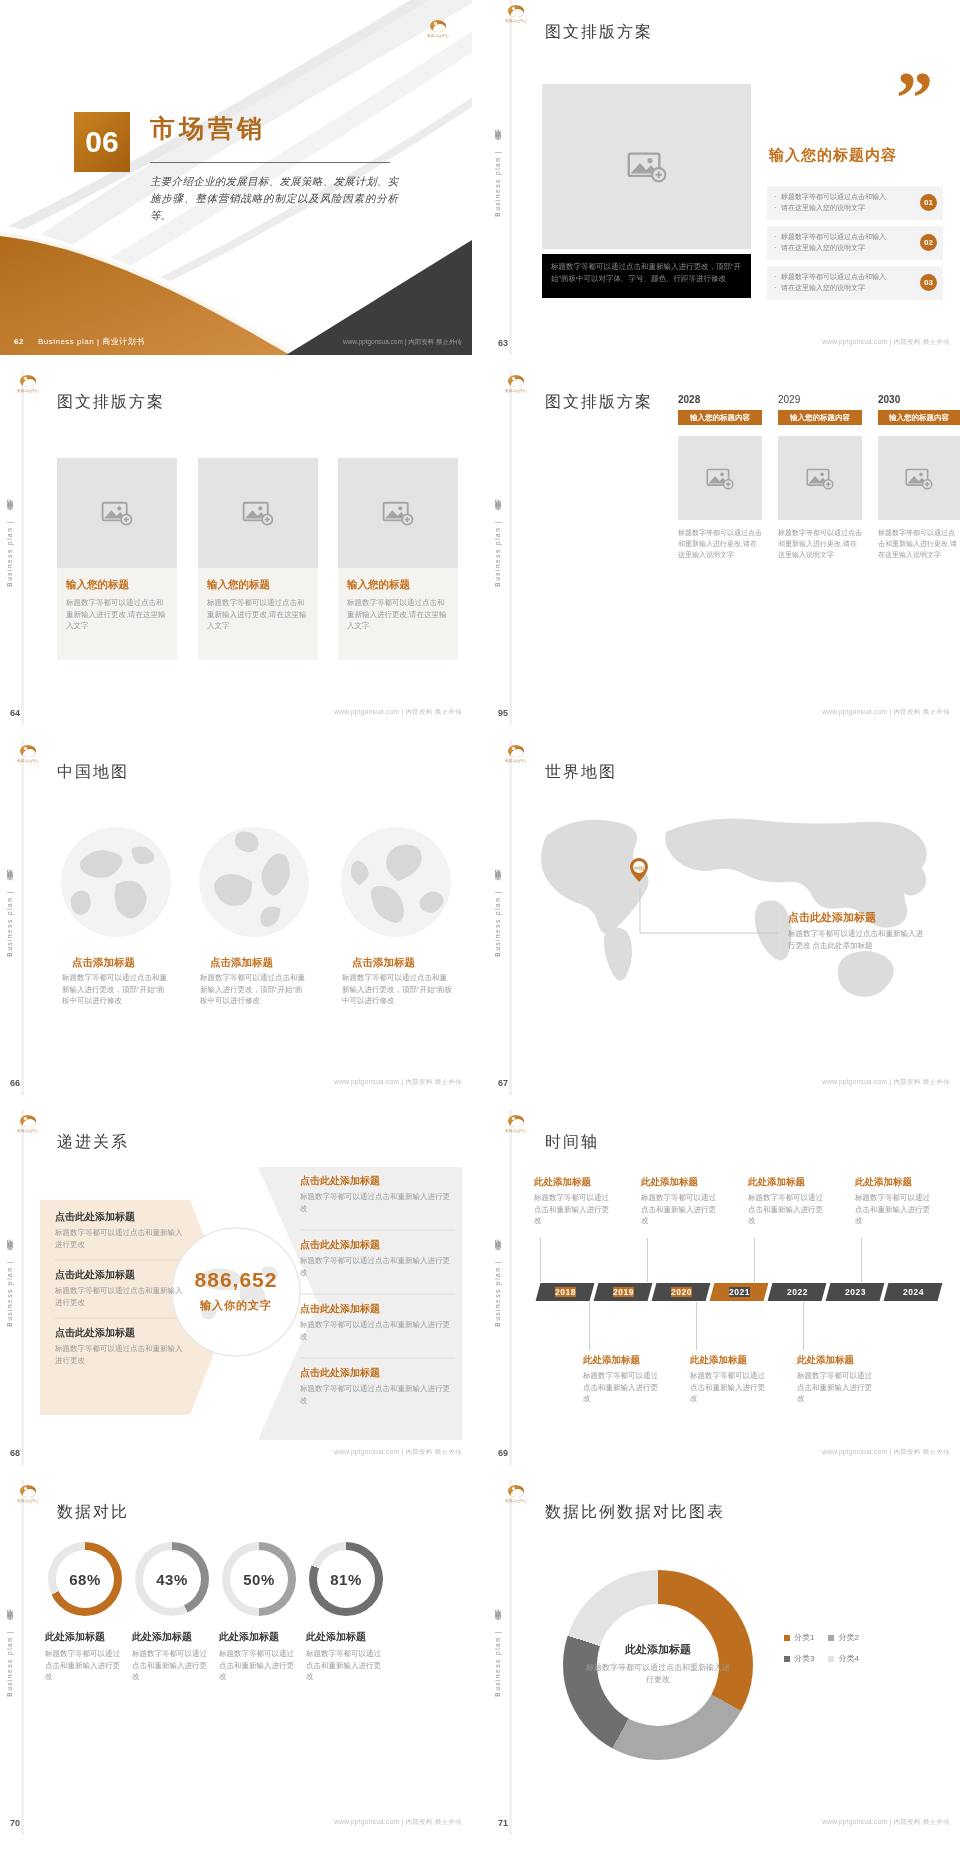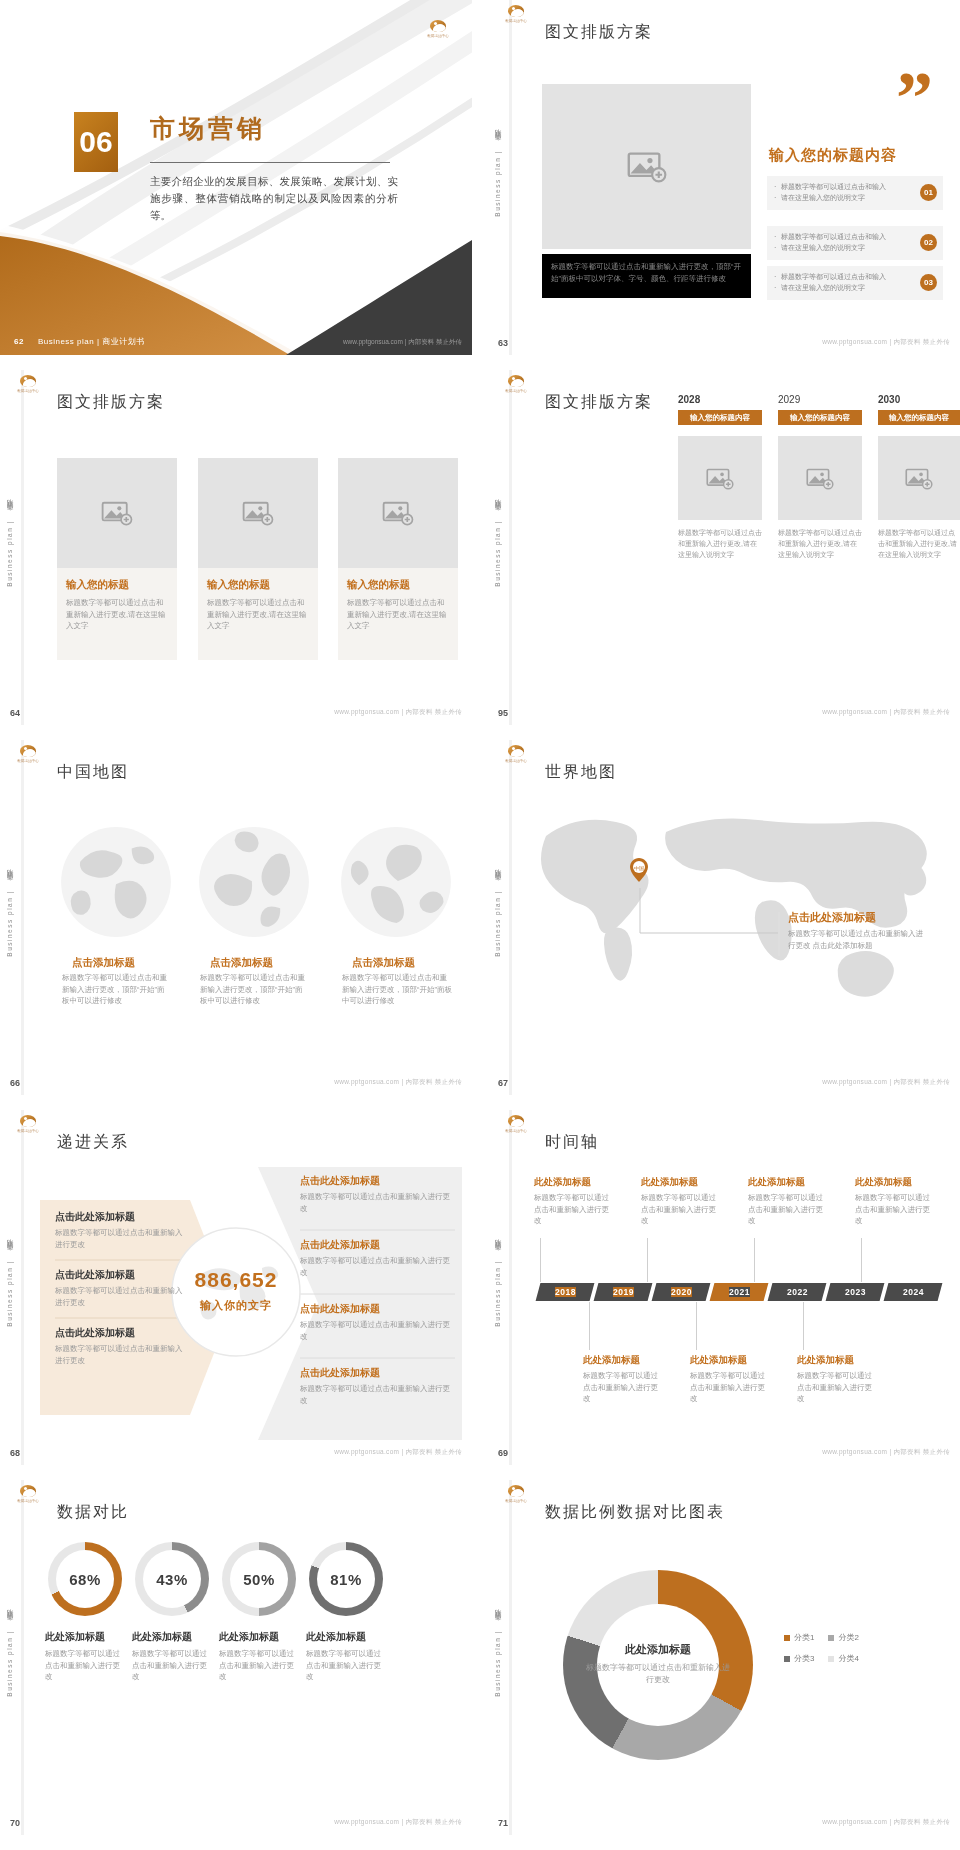--- a/index.html
+++ b/index.html
@@ -77,26 +77,26 @@
       <path d="M-30,350 C160,240 340,130 520,10" stroke="#f3f3f3" stroke-width="18" fill="none"></path>
       <path d="M-20,365 C180,280 360,180 520,70" stroke="#ececec" stroke-width="8" fill="none"></path>
       <path d="M0,232 C100,246 190,292 300,355 L0,355 Z" fill="url(#og)"></path>
       <path d="M0,224 C120,252 230,308 330,355 L290,355 C200,302 100,248 0,236 Z" fill="#ffffff" opacity="0.92"></path>
       <path d="M472,240 C410,278 350,316 286,355 L472,355 Z" fill="#3d3d3d"></path>
     </svg>
     <div class="logo" style="left:auto;right:12px;top:20px;">
       <span class="logo-mark"></span>
       <span class="logo-cap">教育出品中心</span>
     </div>
-    <div class="abs" style="left:74px;top:112px;width:44px;height:60px;background:linear-gradient(135deg,#c8821f,#a35f10);display:flex;align-items:center;justify-content:center;color:#fff;font-size:30px;font-weight:bold;">
+    <div class="abs" style="left:74px;top:112px;width:56px;height:60px;background:linear-gradient(135deg,#c8821f,#a35f10);display:flex;align-items:center;justify-content:center;color:#fff;font-size:30px;font-weight:bold;">
       <span>06</span>
     </div>
     <div class="abs" style="left:150px;top:112px;font-size:25px;font-weight:bold;color:#b06a1e;letter-spacing:4px;">市场营销</div>
     <div class="abs" style="left:150px;top:162px;width:240px;height:1px;background:#6f6f6f;"></div>
-    <div class="abs" style="left:150px;top:173px;width:248px;font-size:10.5px;color:#474747;line-height:1.6;text-align:justify;">主要介绍企业的发展目标、发展策略、发展计划、实施步骤、整体营销战略的制定以及风险因素的分析等。</div>
+    <div class="abs" style="left:150px;top:173px;width:248px;font-size:10.5px;color:#474747;line-height:1.6;text-align:justify;font-style:italic;">主要介绍企业的发展目标、发展策略、发展计划、实施步骤、整体营销战略的制定以及风险因素的分析等。</div>
     <div class="abs" style="left:14px;bottom:8px;font-size:8px;color:#ffffff;letter-spacing:.5px;">
       <span style="font-weight:bold;margin-right:14px;">62</span><span>Business plan | 商业计划书</span>
     </div>
     <div class="abs" style="right:10px;bottom:8px;font-size:6.5px;color:#9a9a9a;">www.pptgonsua.com | 内部资料 禁止外传</div>
   </div>
 
   <div class="slide" style="left:488px;top:0;">
     <div class="side-rule"></div>
     <div class="logo">
         <span class="logo-mark"></span>
@@ -111,21 +111,21 @@
           <path d="M3 20 L11 11 L16.5 17 L20.5 13 L26.5 20 Z" fill="#9a9a9a"></path>
           <circle cx="27" cy="21" r="5.6" fill="#e3e3e3" stroke="#9a9a9a" stroke-width="1.8"></circle>
           <path d="M27 18.2 v5.6 M24.2 21 h5.6" stroke="#9a9a9a" stroke-width="1.8"></path>
         </svg>
     </div>
     <div class="abs" style="left:54px;top:254px;width:209px;height:44px;background:#000000;">
       <div style="padding:7px 9px;font-size:7.5px;color:#8a8a8a;line-height:1.6;">标题数字等都可以通过点击和重新输入进行更改，顶部“开始”面板中可以对字体、字号、颜色、行距等进行修改</div>
     </div>
     <div class="quote" style="left:408px;top:78px;">”</div>
     <div class="h-orange" style="left:281px;top:146px;font-size:15px;letter-spacing:1px;">输入您的标题内容</div>
-    <div class="card" style="top:176px;">
+    <div class="card" style="top:186px;">
       <div class="card-pad">
           <p class="card-line">标题数字等都可以通过点击和输入</p>
           <p class="card-line">请在这里输入您的说明文字</p>
         </div>
       <span class="num">01</span>
     </div>
     <div class="card" style="top:226px;">
       <div class="card-pad">
           <p class="card-line">标题数字等都可以通过点击和输入</p>
           <p class="card-line">请在这里输入您的说明文字</p>

